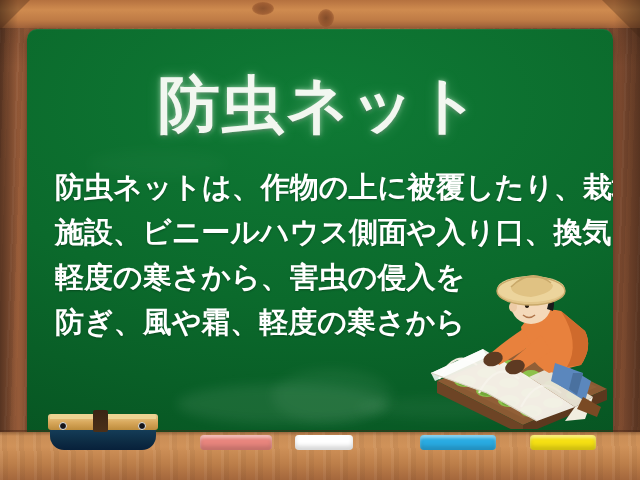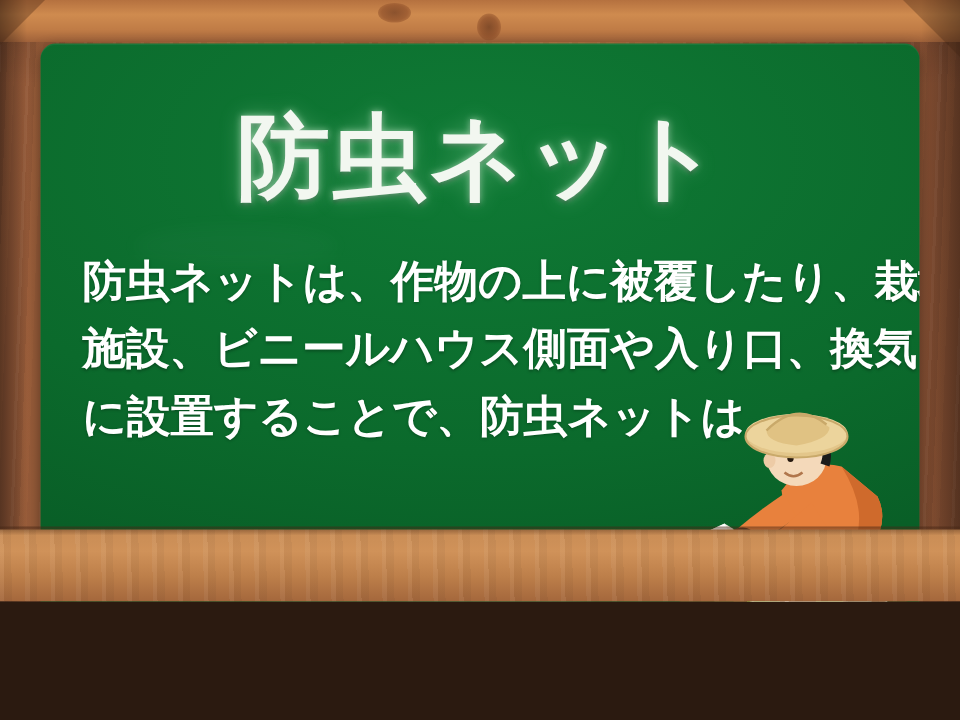--- a/index.html
+++ b/index.html
@@ -7,21 +7,21 @@
     padding: 0;
     background: #2b1a10;
   }
   body {
     font-family: "DejaVu Sans", "Liberation Sans", sans-serif;
   }
 
   #stage {
     position: relative;
     width: 640px;
-    height: 401px;
+    height: 480px;
     overflow: hidden;
   }
 
   
   .frame-wood {
     position: absolute;
     inset: 0;
     background:
       linear-gradient(180deg, rgba(0,0,0,0.22) 0%, rgba(0,0,0,0) 14%),
       linear-gradient(90deg, #8c5436 0%, #a9683f 8%, #c07c46 22%, #b36f3f 40%,
@@ -233,21 +233,22 @@
     <div class="board-smudge s1"></div>
     <div class="board-smudge s2"></div>
     <div class="board-smudge s3"></div>
     <div class="board-smudge s4"></div>
 
     <div class="title nosel">防虫ネット</div>
 
     <div class="body-text nosel">
       <span class="ln">防虫ネットは、作物の上に被覆したり、栽培</span>
       <span class="ln">施設、ビニールハウス側面や入り口、換気口</span>
-      <span class="ln">に設置することで、防虫ネットは</span>
+      <span class="ln">軽度の寒さから、害虫の侵入を</span>
+      <span class="ln">防ぎ、風や霜、軽度の寒さから</span>
     </div>
 
     <svg class="illus" viewBox="0 0 195 160">
 
       <g>
         <polygon points="12,112 96,78 182,120 98,156" fill="#8a5a33"></polygon>
         <polygon points="12,112 12,124 98,166 98,156" fill="#6d4425"></polygon>
         <polygon points="98,156 182,120 182,131 98,166" fill="#5c381e"></polygon>
         <polygon points="20,110 96,81 172,118 98,149" fill="#93613a" opacity="0.75"></polygon>
       </g>

